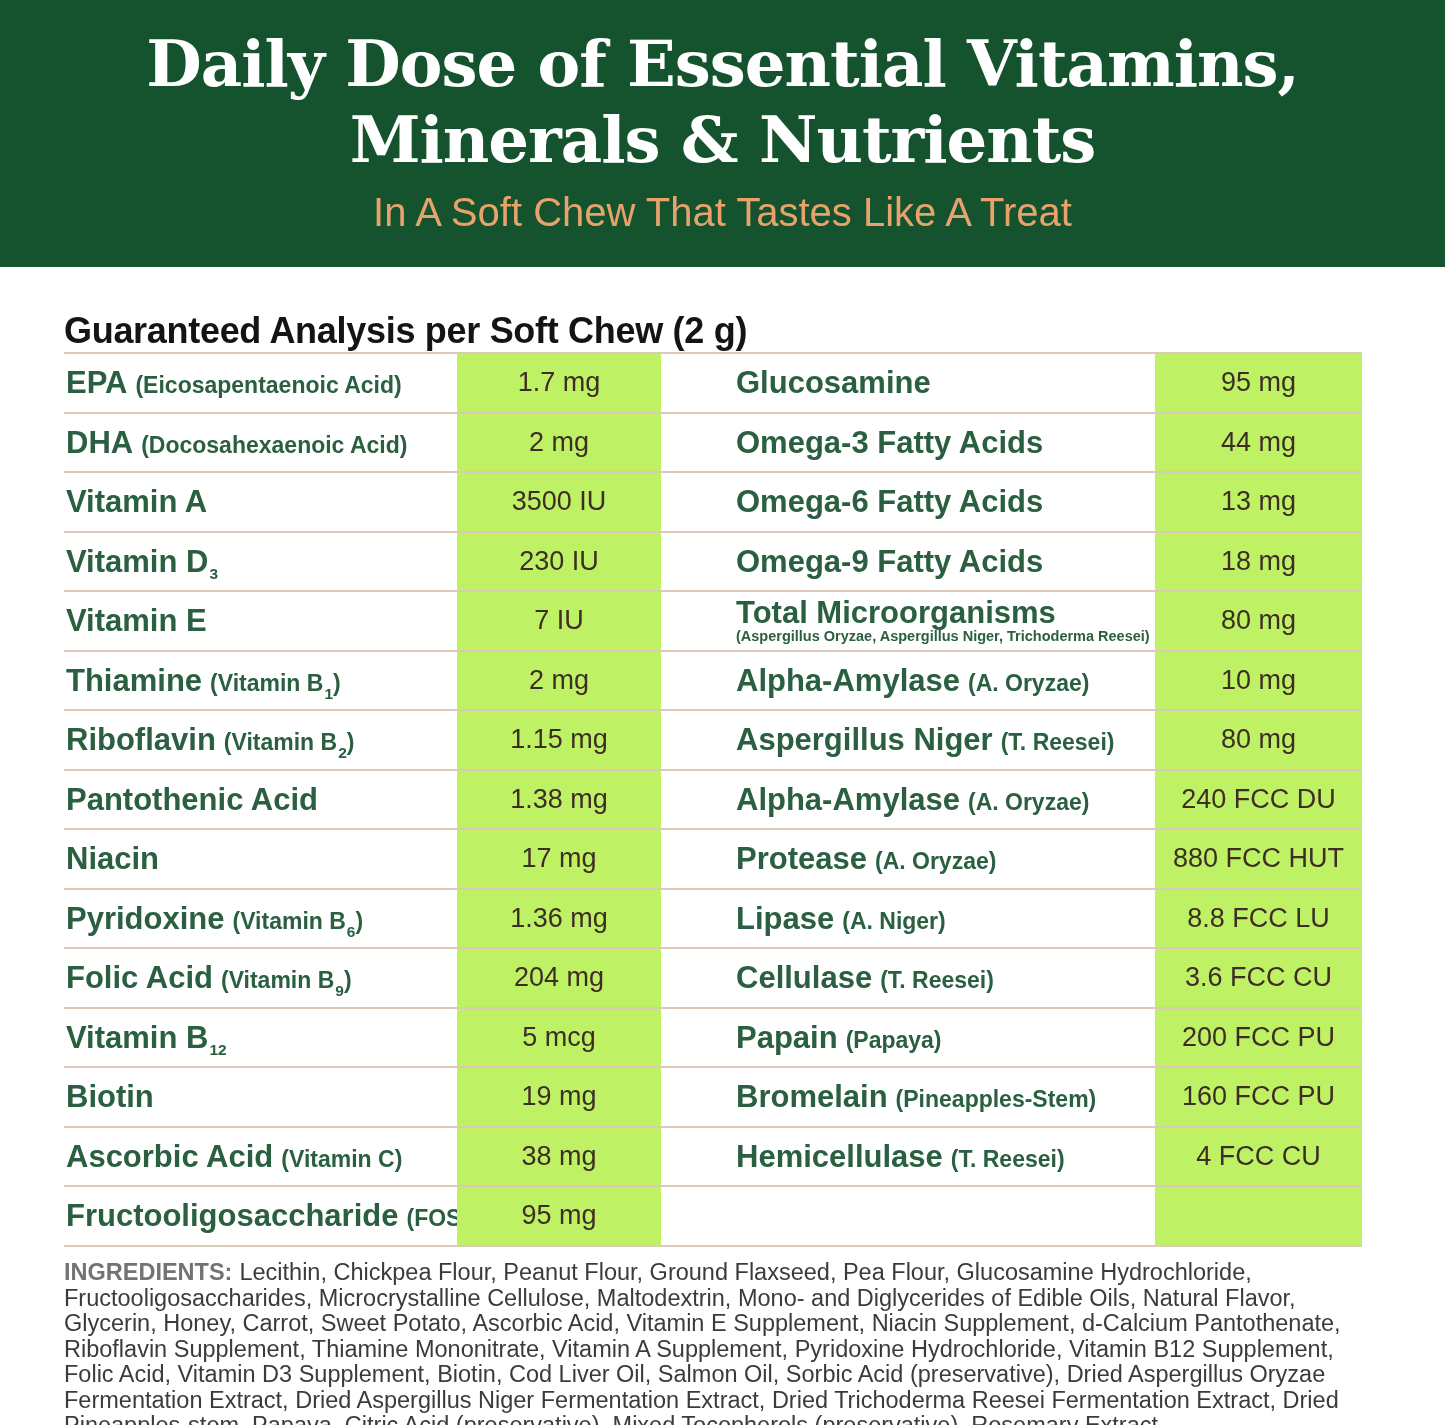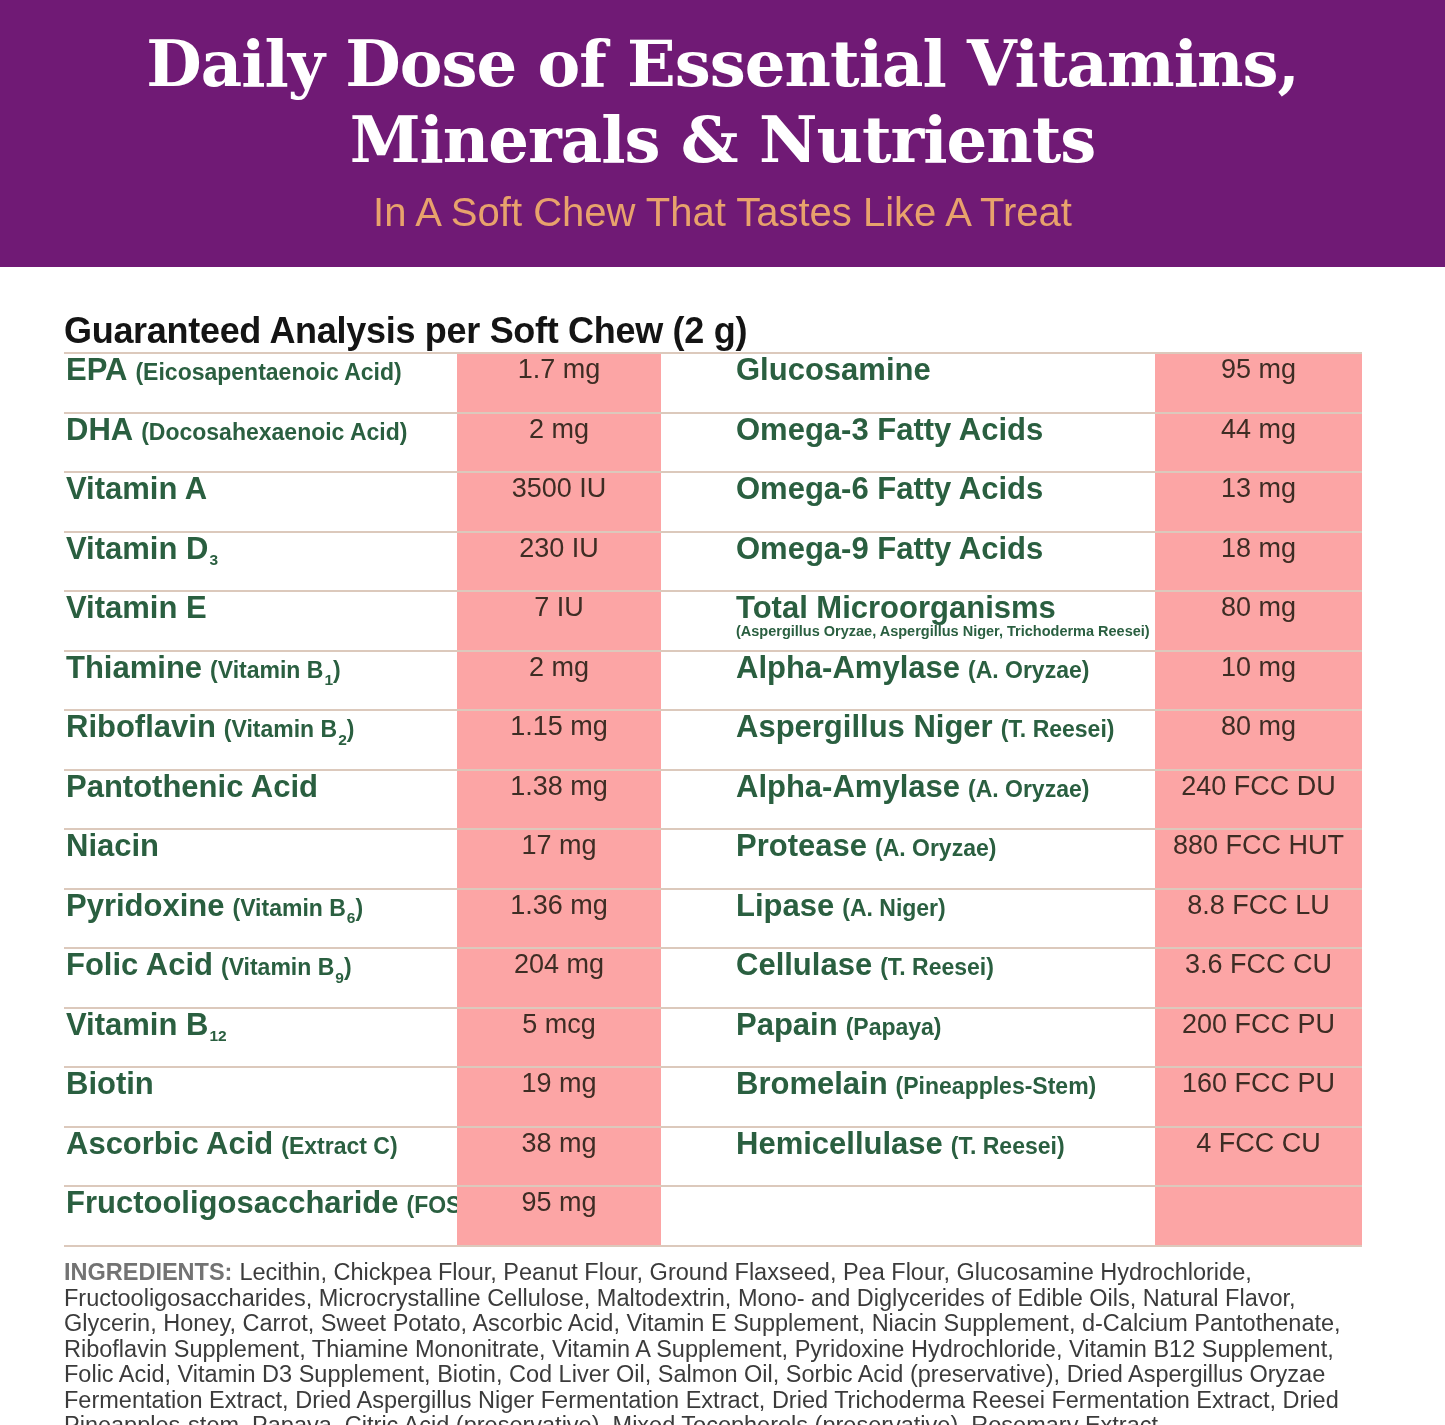--- a/index.html
+++ b/index.html
@@ -4,21 +4,21 @@
 <style>
   html,body{margin:0;padding:0;}
   body{
     width:1445px;height:1425px;position:relative;background:#ffffff;
     font-family:"Liberation Sans",sans-serif;overflow:hidden;
   }
 
   
   .banner{
     position:absolute;left:0;top:0;width:1445px;height:267px;
-    background:#701a75;text-align:center;box-sizing:border-box;padding-top:26px;
+    background:#14532d;text-align:center;box-sizing:border-box;padding-top:26px;
   }
   .banner-title{
     font-family:"DejaVu Serif","Liberation Serif",serif;
     font-weight:700;color:#ffffff;font-size:64px;line-height:76px;
     letter-spacing:-1px;white-space:nowrap;
   }
   .banner-subtitle{
     margin-top:12px;font-size:40px;font-weight:400;color:#e8a26c;
     letter-spacing:0px;white-space:nowrap;
   }
@@ -35,25 +35,25 @@
   .table{
     position:absolute;left:64px;top:352px;width:1298px;
     border-top:2px solid rgba(163,112,80,0.38);
   }
   .row{
     display:grid;grid-template-columns:393px 204px 494px 207px;
     height:59.5px;box-sizing:border-box;
     border-bottom:2px solid rgba(163,112,80,0.38);
   }
   .cell{
-    display:flex;flex-direction:column;justify-content:flex-start;
+    display:flex;flex-direction:column;justify-content:center;
     align-items:flex-start;min-width:0;
   }
   .cell.val{
-    background:#fca5a5;align-items:center;
+    background:#bef264;align-items:center;
     font-size:27px;font-weight:400;color:#3e2d24;white-space:nowrap;
   }
   .cell.name2{padding-left:75px;}
   .cell.name1{padding-left:2px;}
   .nameline{
     display:flex;align-items:baseline;white-space:nowrap;
     font-size:31px;font-weight:700;color:#2a5f40;line-height:1.0;
   }
   .paren{font-size:23px;font-weight:600;margin-left:8px;}
   .paren.tail{margin-left:0;}
@@ -339,21 +339,21 @@
         </div>
       </div>
       <div class="cell val">
         <span>160 FCC PU</span>
       </div>
     </div>
     <div class="row">
       <div class="cell name1">
         <div class="nameline">
           <span class="nm">Ascorbic Acid</span>
-          <span class="paren">(Extract C)</span>
+          <span class="paren">(Vitamin C)</span>
         </div>
       </div>
       <div class="cell val">
         <span>38 mg</span>
       </div>
       <div class="cell name2">
         <div class="nameline">
           <span class="nm">Hemicellulase</span>
           <span class="paren">(T. Reesei)</span>
         </div>

